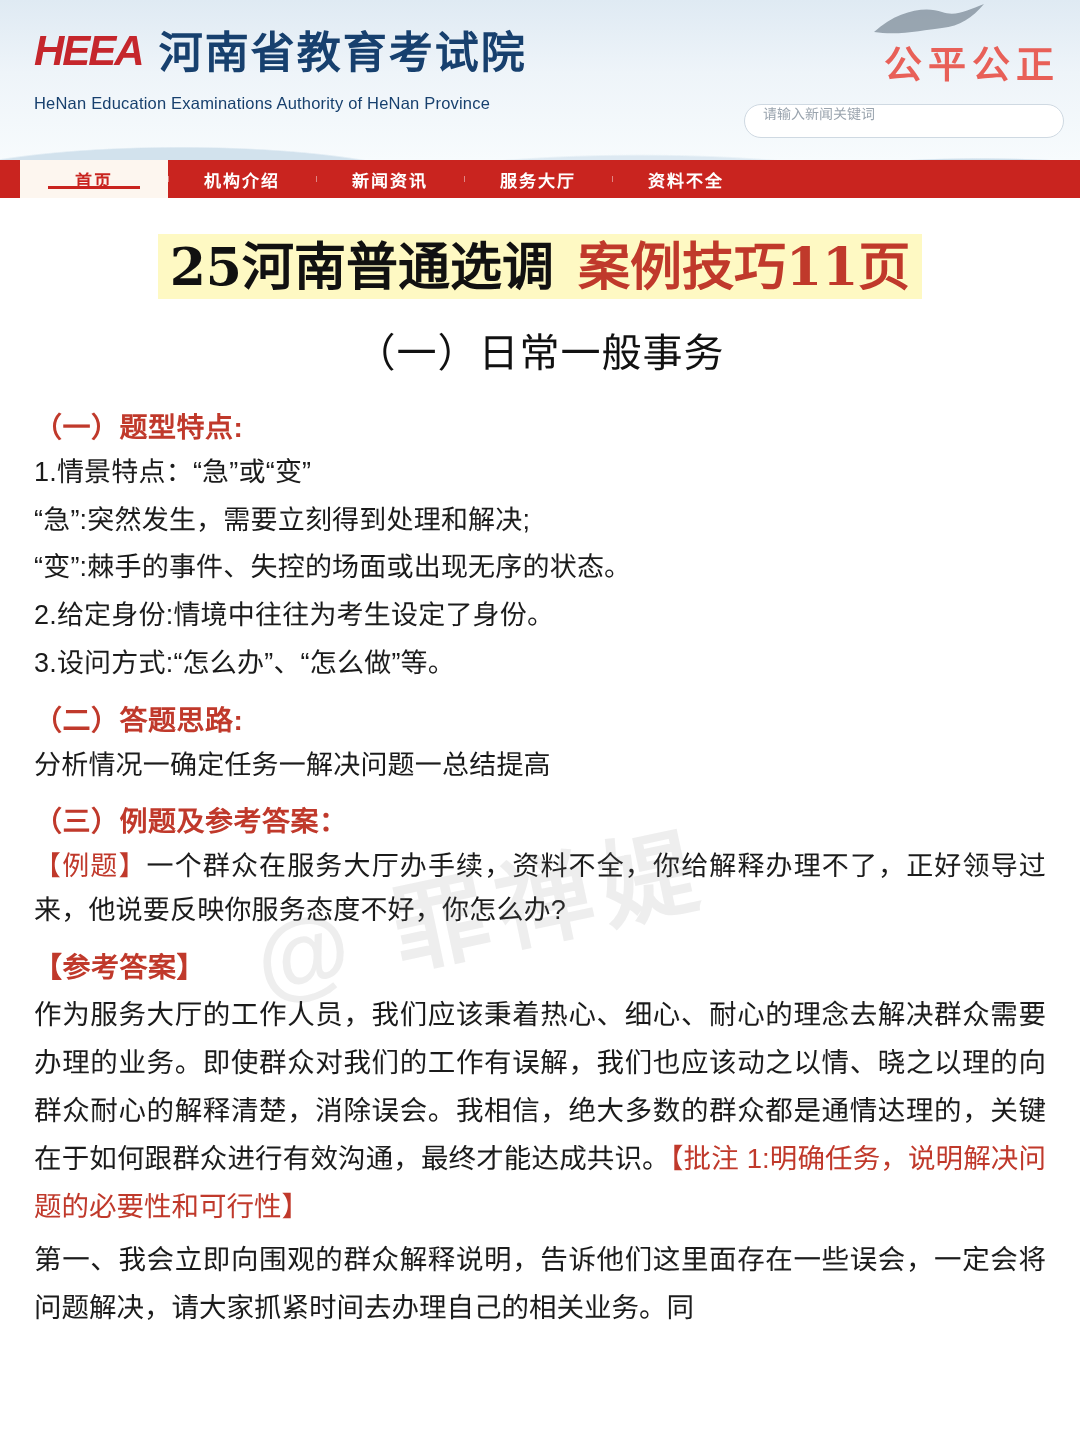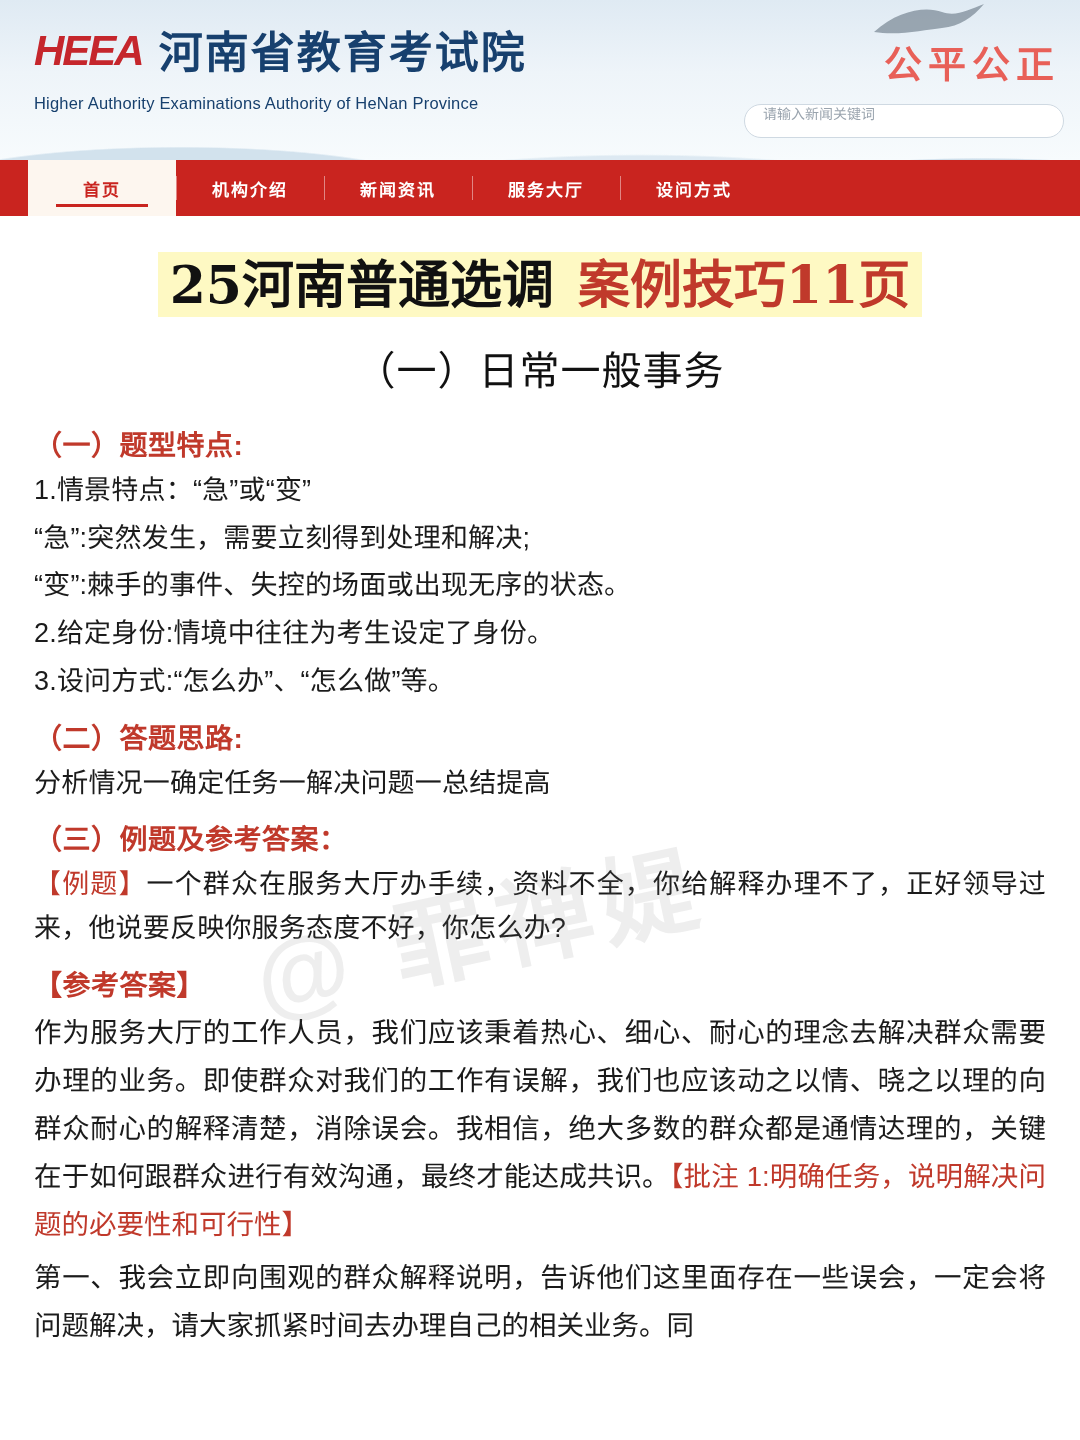--- a/index.html
+++ b/index.html
@@ -109,25 +109,25 @@
     outline: none;
     font-size: 14px;
     color: #8c96a0;
     background: transparent;
     font-family: "Liberation Sans", sans-serif;
   }
   .search-box input::placeholder { color: #9aa4ae; }
 
   
   .nav {
-    height: 56px;
+    height: 38px;
     background: #c9241f;
     display: flex;
     align-items: stretch;
-    padding-left: 28px;
+    padding-left: 20px;
   }
   .nav-item {
     position: relative;
     display: flex;
     align-items: center;
     justify-content: center;
     min-width: 148px;
     padding: 0 22px;
     color: #ffffff;
     font-size: 17px;
@@ -234,36 +234,36 @@
 
     <svg class="header-bird" viewBox="0 0 120 46">
       <path d="M6 30 C30 8, 58 4, 74 10 C88 15, 100 8, 116 2 C104 16, 92 24, 74 26 C56 28, 30 34, 6 30 Z" fill="#5b6b79"></path>
     </svg>
 
     <div class="logo-block">
       <div class="logo-row">
         <span class="logo-mark">HEEA</span>
         <span class="logo-cn">河南省教育考试院</span>
       </div>
-      <div class="logo-en">Higher Authority Examinations Authority of HeNan Province</div>
+      <div class="logo-en">HeNan Education Examinations Authority of HeNan Province</div>
     </div>
 
     <div class="fairness">公平公正</div>
 
     <div class="search-box">
       <input type="text" placeholder="请输入新闻关键词" style="">
     </div>
   </div>
 
   <div class="nav">
     <div class="nav-item active">首页</div>
     <div class="nav-item">机构介绍</div>
     <div class="nav-item">新闻资讯</div>
     <div class="nav-item">服务大厅</div>
-    <div class="nav-item">设问方式</div>
+    <div class="nav-item">资料不全</div>
   </div>
 
   <div class="content">
 
     <div class="watermark">@ 罪禅媞</div>
 
     <h1 class="doc-title">
       <span class="hl black">25河南普通选调</span><span class="hl red">案例技巧11页</span>
     </h1>
 

